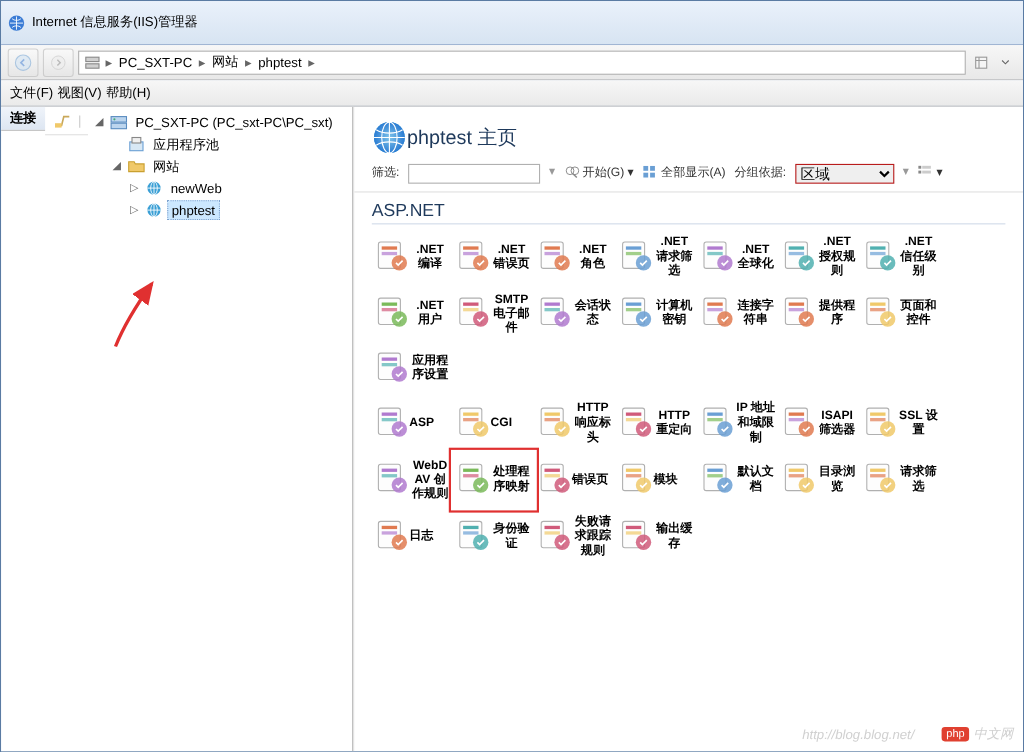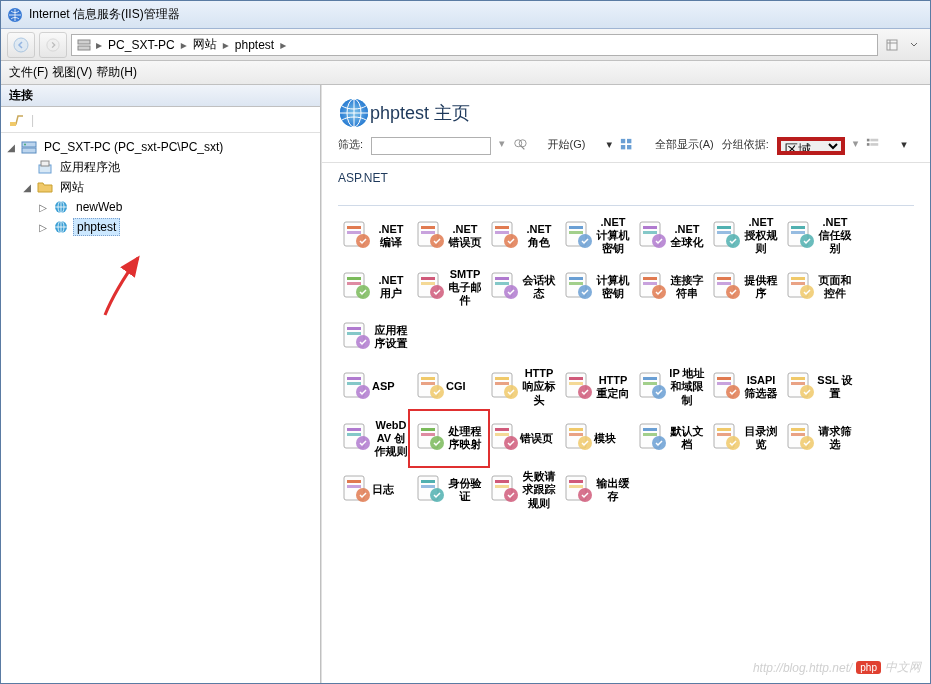--- a/index.html
+++ b/index.html
@@ -1,70 +1,70 @@
 <!DOCTYPE html>
 <html><head>
 <meta charset="utf-8">
 <style>
 * { box-sizing: border-box; margin: 0; padding: 0; font-family: 'Microsoft YaHei', 'Segoe UI', Tahoma, sans-serif; }
 body { background: #fff; font-size: 12px; overflow: hidden; width: 931px; height: 684px; }
 
 .window { width: 931px; height: 684px; border: 1px solid #5a7ba3; display: flex; flex-direction: column; background: linear-gradient(to bottom, #e4ecf7 0%, #dce6f4 100%); }
 
-.titlebar { height: 28px; background: linear-gradient(to bottom, #eaf1fb 0%, #d7e4f2 100%); display: flex; align-items: center; padding: 0 6px; border-bottom: 1px solid #a0b5d3; }
+.titlebar { height: 40px; background: linear-gradient(to bottom, #eaf1fb 0%, #d7e4f2 100%); display: flex; align-items: center; padding: 0 6px; border-bottom: 1px solid #a0b5d3; }
 .titlebar .app-icon { width: 16px; height: 16px; margin-right: 6px; }
 .titlebar .title-text { font-size: 12px; color: #000; }
 
 .navbar { height: 32px; background: linear-gradient(to bottom, #f7f7f7 0%, #e8e8e8 100%); display: flex; align-items: center; padding: 0 6px; border-bottom: 1px solid #c0c0c0; gap: 4px; }
 .nav-btn { width: 28px; height: 26px; border: 1px solid #b0b0b0; border-radius: 3px; background: linear-gradient(to bottom, #fdfdfd, #e5e5e5); display: flex; align-items: center; justify-content: center; cursor: pointer; }
 .nav-btn.disabled { opacity: 0.5; }
 .breadcrumb { flex: 1; height: 22px; background: #fff; border: 1px solid #b0b0b0; display: flex; align-items: center; padding: 0 4px; gap: 4px; }
 .bc-item { display: flex; align-items: center; gap: 4px; cursor: pointer; padding: 0 2px; }
 .bc-sep { color: #666; }
 .nav-right { display: flex; gap: 2px; }
 
 .menubar { height: 24px; background: linear-gradient(to bottom, #f7f7f7, #eaeaea); display: flex; align-items: center; padding: 0 8px; gap: 4px; border-bottom: 1px solid #c0c0c0; }
 .menu-item { cursor: pointer; color: #000; }
 
 .main-area { flex: 1; display: flex; overflow: hidden; }
 
-.sidebar { width: 320px; border-right: 1px solid #c0c0c0; background: #fff; display: flex; flex-direction: column; }
+.sidebar { width: 320px; border-right: 1px solid #c0c0c0; background: #fff; display: flex; }
 .sidebar-header { height: 22px; background: linear-gradient(to bottom, #f0f4fa, #dde6f2); border-bottom: 1px solid #c0c0c0; padding: 0 8px; display: flex; align-items: center; font-weight: bold; }
 .sidebar-toolbar { height: 26px; border-bottom: 1px solid #e0e0e0; display: flex; align-items: center; padding: 0 6px; gap: 4px; }
 .tb-btn { width: 20px; height: 20px; display: flex; align-items: center; justify-content: center; cursor: pointer; }
 .tree { flex: 1; padding: 4px; overflow: auto; }
 .tree-node { display: flex; align-items: center; height: 20px; cursor: pointer; white-space: nowrap; }
 .tree-expand { width: 12px; text-align: center; color: #666; font-size: 10px; }
 .tree-icon { width: 16px; height: 16px; margin: 0 4px; display: flex; align-items: center; justify-content: center; }
 .tree-label { padding: 1px 3px; }
 .tree-label.selected { background: #cce8ff; border: 1px dotted #7da2ce; }
 .indent1 { padding-left: 16px; }
 .indent2 { padding-left: 32px; }
 
 .content { flex: 1; background: #fff; display: flex; flex-direction: column; overflow: hidden; border-left: 1px solid #e0e0e0; }
 .content-header { display: flex; align-items: center; padding: 12px 16px 8px; }
 .content-header h1 { font-size: 18px; font-weight: normal; color: #1e395b; }
 .big-icon { width: 32px; height: 32px; }
 
 .filter-bar { height: 26px; display: flex; align-items: flex-start; padding: 0 16px; gap: 8px; border-bottom: 1px solid #e0e0e0; font-size: 11px; color: #333; }
 .filter-input { width: 120px; height: 18px; border: 1px solid #b0b0b0; }
-.filter-link { color: #333; display: flex; align-items: center; gap: 21px; cursor: pointer; }
-.filter-select { height: 18px; border: 4px solid #b91c1c; width: 68px; }
+.filter-link { color: #333; display: flex; align-items: center; gap: 3px; cursor: pointer; }
+.filter-select { height: 18px; border: 1px solid #b91c1c; width: 90px; }
 
 .icon-groups { flex: 1; overflow-y: auto; padding: 0 16px 16px; }
-.group-label { color: #1e395b; font-size: 12px; margin: 8px 0 4px; border-bottom: 1px solid #d0dae8; padding-bottom: 20px; }
+.group-label { color: #1e395b; font-size: 16px; margin: 8px 0 4px; border-bottom: 1px solid #d0dae8; padding-bottom: 2px; }
 .icon-grid { display: flex; flex-wrap: wrap; gap: 0; }
 .icon-item { width: 74px; display: flex; align-items: center; padding: 6px 2px; cursor: pointer; text-align: center; font-weight: bold; }
 .icon-item .ic { width: 32px; height: 32px; margin-bottom: 4px; display: flex; align-items: center; justify-content: center; }
 .icon-item .lbl { font-size: 11px; line-height: 1.2; color: #000; word-break: break-word; }
 .icon-item.highlighted { outline: 2px solid #e03030; outline-offset: 2px; }
 
 .red-arrow { position: absolute; left: 100px; top: 250px; pointer-events: none; }
 .watermark { position: absolute; right: 10px; bottom: 8px; color: #d0d0d0; font-style: italic; font-size: 12px; display: flex; align-items: center; gap: 4px; }
-.watermark .php-badge { background: #e04030; color: #fff; padding: 1px 4px; border-radius: 3px; font-style: normal; font-size: 10px; }
+.watermark .php-badge { background: #e04030; color: #fff; padding: 1px 4px; border-radius: 3px; font-style: normal; font-size: 10px; margin-left: 21px; }
 </style>
 </head>
 <body>
 
 <div class="window">
 
   <div class="titlebar">
     <svg class="app-icon" viewBox="0 0 16 16">
         <circle cx="8" cy="8" r="7" fill="#3a7bd5"></circle>
         <path d="M2 8h12M8 2v12M4 4c2 2 6 2 8 0M4 12c2-2 6-2 8 0" stroke="#fff" stroke-width="0.8" fill="none"></path>
@@ -284,21 +284,21 @@
             <div class="icon-item">
               <div class="ic">
                 <svg width="32" height="32" viewBox="0 0 32 32">
     <rect x="4" y="4" width="20" height="24" rx="2" fill="#fdfdfd" stroke="#b0b0b0"></rect>
     <rect x="7" y="8" width="14" height="3" fill="#6a9fd4"></rect>
     <rect x="7" y="13" width="14" height="3" fill="#7aba5a" opacity="0.7"></rect>
     <circle cx="23" cy="23" r="7" fill="#6a9fd4" opacity="0.85"></circle>
     <path d="M20 23l2 2 4-4" stroke="#fff" stroke-width="1.5" fill="none"></path>
   </svg>
               </div>
-              <div class="lbl">.NET 计算机密钥</div>
+              <div class="lbl">.NET 请求筛选</div>
             </div>
             <div class="icon-item">
               <div class="ic">
                 <svg width="32" height="32" viewBox="0 0 32 32">
     <rect x="4" y="4" width="20" height="24" rx="2" fill="#fdfdfd" stroke="#b0b0b0"></rect>
     <rect x="7" y="8" width="14" height="3" fill="#b07acf"></rect>
     <rect x="7" y="13" width="14" height="3" fill="#50b0b0" opacity="0.7"></rect>
     <circle cx="23" cy="23" r="7" fill="#b07acf" opacity="0.85"></circle>
     <path d="M20 23l2 2 4-4" stroke="#fff" stroke-width="1.5" fill="none"></path>
   </svg>
@@ -652,16 +652,16 @@
 <svg class="red-arrow" width="60" height="70" viewBox="0 0 60 70">
   <defs>
       <marker id="ah" markerWidth="8" markerHeight="8" refX="6" refY="3" orient="auto">
         <path d="M0,0 L7,3 L0,6 z" fill="#e03030"></path>
       </marker>
     </defs>
   <path d="M5,65 Q15,40 38,8" stroke="#e03030" stroke-width="3" fill="none" marker-end="url(#ah)"></path>
 </svg>
 
 <div class="watermark">
-  <span>http://blog.http.net/</span>
+  <span>http://blog.blog.net/</span>
   <span class="php-badge">php</span>
   <span>中文网</span>
 </div>
 
 </body></html>

